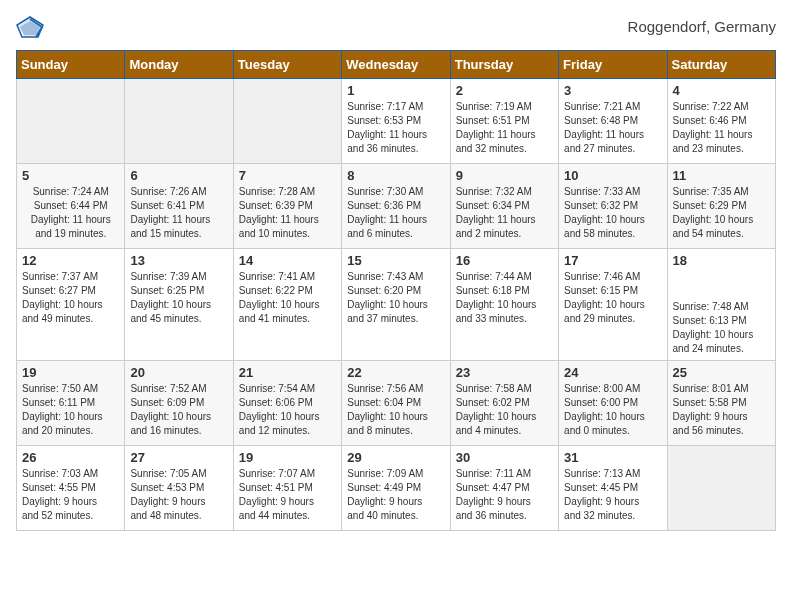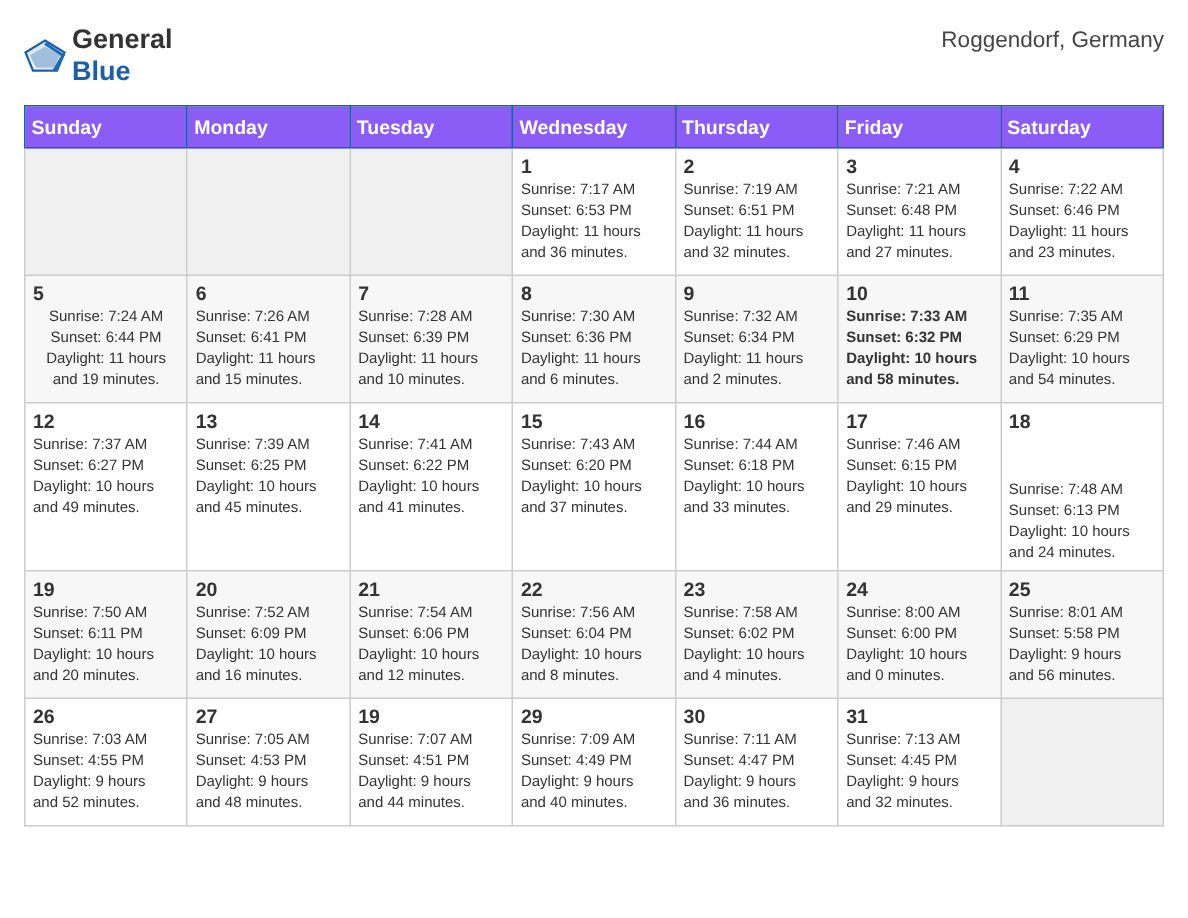--- a/index.html
+++ b/index.html
@@ -38,21 +38,21 @@
       font-size: 15px;
       color: #444;
       margin-top: 2px;
     }
     .calendar {
       width: 100%;
       border-collapse: collapse;
       border: 1px solid #ccc;
     }
     .calendar th {
-      background-color: #8b5cf6;
+      background-color: #a16207;
       color: #fff;
       font-size: 13px;
       font-weight: bold;
       padding: 6px 4px;
       text-align: left;
       border: 1px solid #1a5fa8;
     }
     .calendar td {
       width: calc(100% / 7);
       vertical-align: top;
@@ -84,24 +84,20 @@
 <body>
 
 <div class="header">
   <div class="logo">
     <svg class="logo-icon" viewBox="0 0 28 22" xmlns="http://www.w3.org/2000/svg">
       <polygon points="14,2 26,10 20,20 8,20 2,10" fill="#1a5fa8" opacity="0.15"></polygon>
       <polygon points="14,1 27,9 22,21 6,21 1,9" fill="none" stroke="#1a5fa8" stroke-width="1.5"></polygon>
       <polygon points="14,5 24,11 20,19 8,19 4,11" fill="#1a5fa8" opacity="0.3"></polygon>
       <path d="M14,3 L26,11 L20,21" fill="none" stroke="#1a6ab5" stroke-width="2"></path>
     </svg>
-    <div>
-      <span style="font-size:18px;font-weight:bold;color:#333;">General</span><br>
-      <span style="font-size:18px;font-weight:bold;color:#1a5fa8;">Blue</span>
-    </div>
   </div>
   <div class="title-block">
     <div class="location-title">Roggendorf, Germany</div>
   </div>
 </div>
 
 <table class="calendar">
   <thead>
     <tr>
     <th>Sunday</th>
@@ -178,21 +174,21 @@
         </td>
         <td>
           <div class="day-number">9</div>
           <div class="day-info" style="white-space: pre-line;">Sunrise: 7:32 AM
 Sunset: 6:34 PM
 Daylight: 11 hours
 and 2 minutes.</div>
         </td>
         <td>
           <div class="day-number">10</div>
-          <div class="day-info" style="white-space: pre-line; font-weight: bold;">Sunrise: 7:33 AM
+          <div class="day-info" style="white-space: pre-line;">Sunrise: 7:33 AM
 Sunset: 6:32 PM
 Daylight: 10 hours
 and 58 minutes.</div>
         </td>
         <td>
           <div class="day-number">11</div>
           <div class="day-info" style="white-space: pre-line;">Sunrise: 7:35 AM
 Sunset: 6:29 PM
 Daylight: 10 hours
 and 54 minutes.</div>

